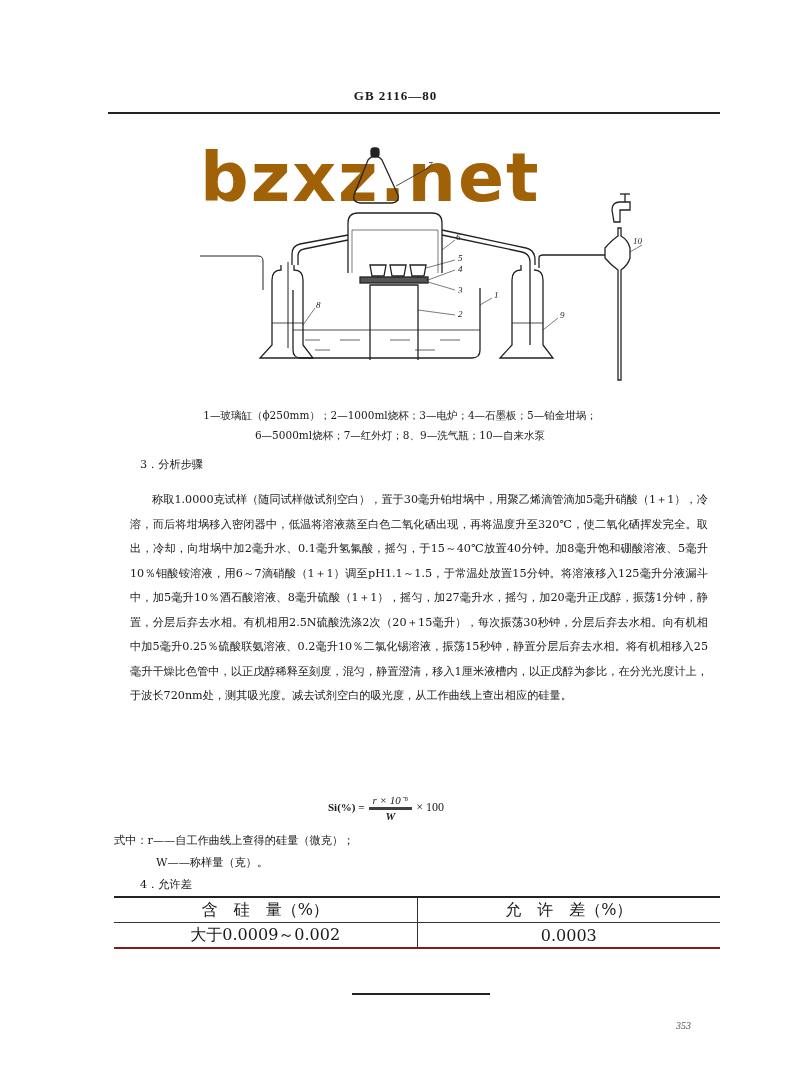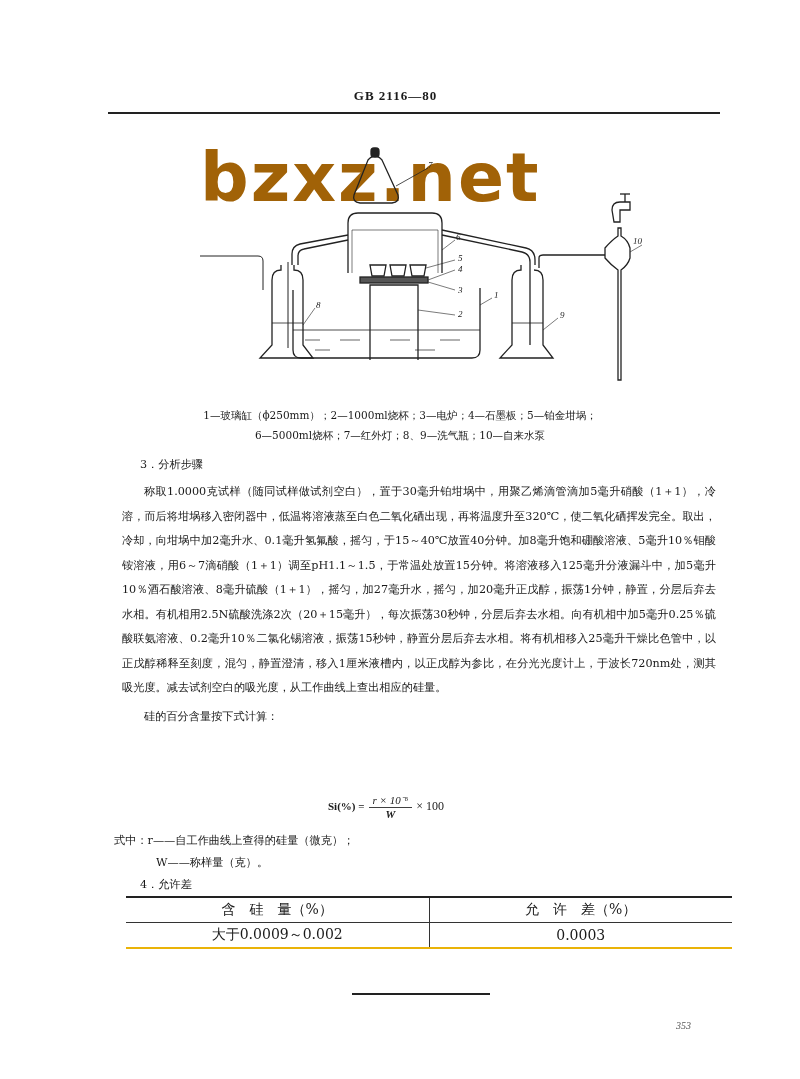--- a/index.html
+++ b/index.html
@@ -24,36 +24,36 @@
   .caption {
     position: absolute; left: 0; width: 800px; text-align: center;
     font-size: 10.5px; line-height: 20px;
   }
   .caption.l1 { top: 405px; }
   .caption.l2 { top: 425px; }
   .text-block {
     position: absolute; left: 140px; width: 580px;
     font-size: 11.2px; line-height: 24.5px; text-align: justify;
   }
-  .para { margin: 4px; }
+  .para { margin: 12px; }
   .indent { text-indent: 22px; }
   .section-head { position: absolute; left: 140px; font-size: 11.2px; }
   .formula {
     position: absolute; top: 792px; left: 328px;
     font-family: "Liberation Serif", serif; font-size: 12px; display: flex; align-items: center;
   }
   .formula .si { font-weight: bold; font-size: 11px; }
   .frac { display: inline-flex; flex-direction: column; align-items: center; margin: 0 4px; }
-  .frac .num { font-style: italic; border-bottom: 1px solid #404040; padding: 0 4px; font-size: 11px; }
+  .frac .num { font-style: italic; border-bottom: 3px solid #404040; padding: 0 4px; font-size: 11px; }
   .frac .den { font-style: italic; font-weight: bold; font-size: 11px; }
   .where { position: absolute; left: 114px; font-size: 11.2px; }
   table.tol {
-    position: absolute; top: 896px; left: 126px; width: 606px;
-    border-collapse: collapse; font-size: 14px;
-    border-top: 2px solid #222; border-bottom: 2px solid #eab308;
+    position: absolute; top: 896px; left: 114px; width: 606px;
+    border-collapse: collapse; font-size: 16px;
+    border-top: 2px solid #222; border-bottom: 2px solid #7f1d1d;
   }
   table.tol td, table.tol th {
     height: 24px; text-align: center; font-weight: normal; padding: 0;
     border-bottom: 1px solid #333;
   }
   table.tol td:first-child, table.tol th:first-child { border-right: 1px solid #333; width: 50%; }
   .end-rule { position: absolute; top: 993px; left: 352px; width: 138px; height: 2px; background: #222; }
   .page-num {
     position: absolute; top: 1020px; left: 676px; font-size: 10px; font-style: italic;
     font-family: "Liberation Serif", serif; color: #555;
@@ -142,21 +142,20 @@
   </g>
 </svg>
 
 <div class="caption l1">1—玻璃缸（ϕ250mm）；2—1000ml烧杯；3—电炉；4—石墨板；5—铂金坩埚；</div>
 <div class="caption l2">6—5000ml烧杯；7—红外灯；8、9—洗气瓶；10—自来水泵</div>
 
 <div class="section-head" style="top:457px;">3．分析步骤</div>
 
 <div class="text-block" style="top:476px; left:118px; width:602px;">
   <p class="para indent">称取1.0000克试样（随同试样做试剂空白），置于30毫升铂坩埚中，用聚乙烯滴管滴加5毫升硝酸（1＋1），冷溶，而后将坩埚移入密闭器中，低温将溶液蒸至白色二氧化硒出现，再将温度升至320℃，使二氧化硒挥发完全。取出，冷却，向坩埚中加2毫升水、0.1毫升氢氟酸，摇匀，于15～40℃放置40分钟。加8毫升饱和硼酸溶液、5毫升10％钼酸铵溶液，用6～7滴硝酸（1＋1）调至pH1.1～1.5，于常温处放置15分钟。将溶液移入125毫升分液漏斗中，加5毫升10％酒石酸溶液、8毫升硫酸（1＋1），摇匀，加27毫升水，摇匀，加20毫升正戊醇，振荡1分钟，静置，分层后弃去水相。有机相用2.5N硫酸洗涤2次（20＋15毫升），每次振荡30秒钟，分层后弃去水相。向有机相中加5毫升0.25％硫酸联氨溶液、0.2毫升10％二氯化锡溶液，振荡15秒钟，静置分层后弃去水相。将有机相移入25毫升干燥比色管中，以正戊醇稀释至刻度，混匀，静置澄清，移入1厘米液槽内，以正戊醇为参比，在分光光度计上，于波长720nm处，测其吸光度。减去试剂空白的吸光度，从工作曲线上查出相应的硅量。</p>
-  <p class="para indent">硅的百分含量按下式计算：</p>
 </div>
 
 <div class="formula">
   <span class="si">Si(%) =</span>
   <span class="frac">
     <span class="num">r × 10⁻⁶</span>
     <span class="den">W</span>
   </span>
   <span>× 100</span>
 </div>

